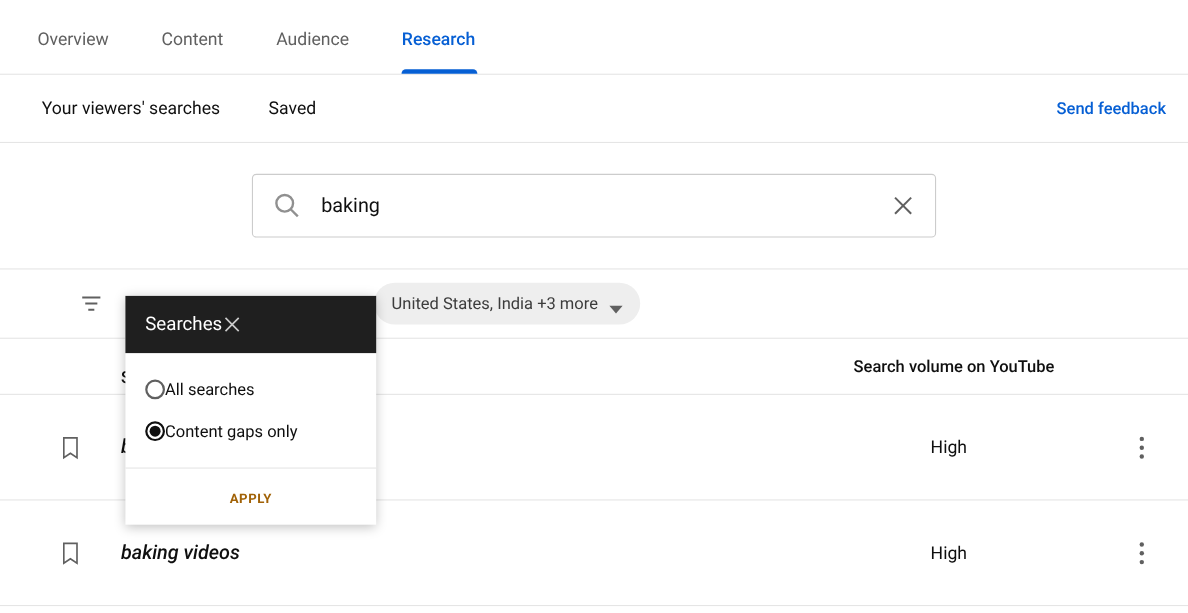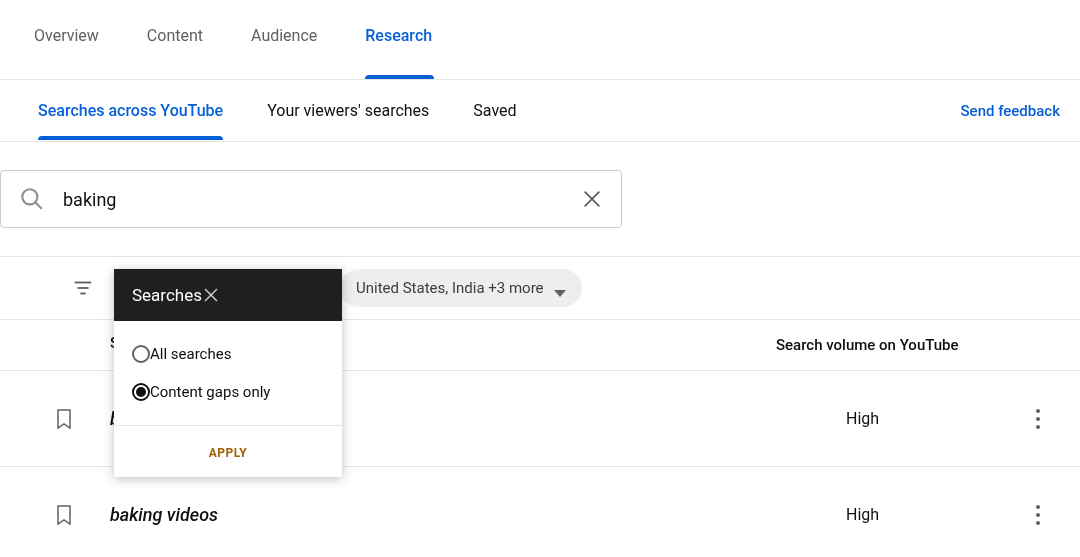--- a/index.html
+++ b/index.html
@@ -1,30 +1,30 @@
 <!DOCTYPE html>
 <html><head>
 <meta charset="utf-8">
 <style>
   * { box-sizing: border-box; margin: 0; padding: 0; font-family: Roboto, Arial, sans-serif; }
   body { width: 1080px; height: 557px; background: #fff; color: #0f0f0f; overflow: hidden; }
 
-  .tabs-primary { display: flex; gap: 48px; padding: 26px 0 0 34px; border-bottom: 1px solid #e5e5e5; height: 80px; }
+  .tabs-primary { display: flex; gap: 48px; padding: 26px 0 0 34px; border-bottom: 1px solid #e5e5e5; height: 68px; }
   .tabs-primary .tab { font-size: 16px; color: #606060; padding-bottom: 20px; cursor: pointer; }
   .tabs-primary .tab.active { color: #065fd4; position: relative; font-weight: 500; }
   .tabs-primary .tab.active::after { content:""; position:absolute; left:0; right:-2px; bottom:0; height:4px; background:#065fd4; border-radius:4px 4px 0 0; }
 
   .tabs-secondary { display:flex; align-items:center; padding: 0 20px 0 38px; height:62px; border-bottom:1px solid #e5e5e5; position:relative; }
   .tabs-secondary .stab { font-size:16px; color:#0f0f0f; padding: 20px 0; cursor:pointer; }
   .tabs-secondary .stab + .stab { margin-left: 44px; }
   .tabs-secondary .stab.active { color:#065fd4; font-weight:500; position:relative; }
   .tabs-secondary .stab.active::after { content:""; position:absolute; left:0; right:0; bottom:0; height:4px; background:#065fd4; border-radius:4px 4px 0 0; }
   .feedback { margin-left:auto; color:#065fd4; font-size:15px; font-weight:500; cursor:pointer; }
 
-  .search-wrap { display:flex; padding: 28px 0 28px 0; }
+  .search-wrap { display:flex; justify-content:center; padding: 28px 0 28px 0; }
   .search-box { width: 622px; height: 58px; border:1px solid #ccc; border-radius:4px; display:flex; align-items:center; padding: 0 18px; }
   .search-box svg.mag { width:26px; height:26px; stroke:#909090; fill:none; margin-right:18px; }
   .search-box .val { font-size:18px; color:#0f0f0f; flex:1; }
   .search-box .clear { width:22px; height:22px; stroke:#606060; cursor:pointer; }
 
   .filter-row { display:flex; align-items:center; padding: 12px 20px 12px 70px; border-top:1px solid #e5e5e5; border-bottom:1px solid #e5e5e5; height:64px; gap: 20px; position:relative; }
   .filter-icon { position:absolute; left:72px; top:50%; transform:translateY(-50%); width:22px; height:22px; }
   .chip { background:#eee; border-radius:20px; padding: 10px 16px; display:flex; align-items:center; gap:10px; font-size:15px; color:#3c3c3c; cursor:pointer; }
   .chip .caret { width:0; height:0; border-left:6px solid transparent; border-right:6px solid transparent; border-top:7px solid #606060; }
   .chip.hidden-partial { margin-left: 270px; position:relative;align-items:flex-end; }
@@ -59,21 +59,20 @@
 <body>
 
 <div class="tabs-primary">
   <div class="tab">Overview</div>
   <div class="tab">Content</div>
   <div class="tab">Audience</div>
   <div class="tab active">Research</div>
 </div>
 
 <div class="tabs-secondary">
-  <div class="stab active">Searches across YouTube</div>
   <div class="stab">Your viewers' searches</div>
   <div class="stab">Saved</div>
   <div class="feedback">Send feedback</div>
 </div>
 
 <div class="search-wrap">
   <div class="search-box">
     <svg class="mag" viewBox="0 0 24 24">
         <circle cx="10" cy="10" r="7" stroke-width="2"></circle>
         <line x1="15" y1="15" x2="21" y2="21" stroke-width="2"></line>

